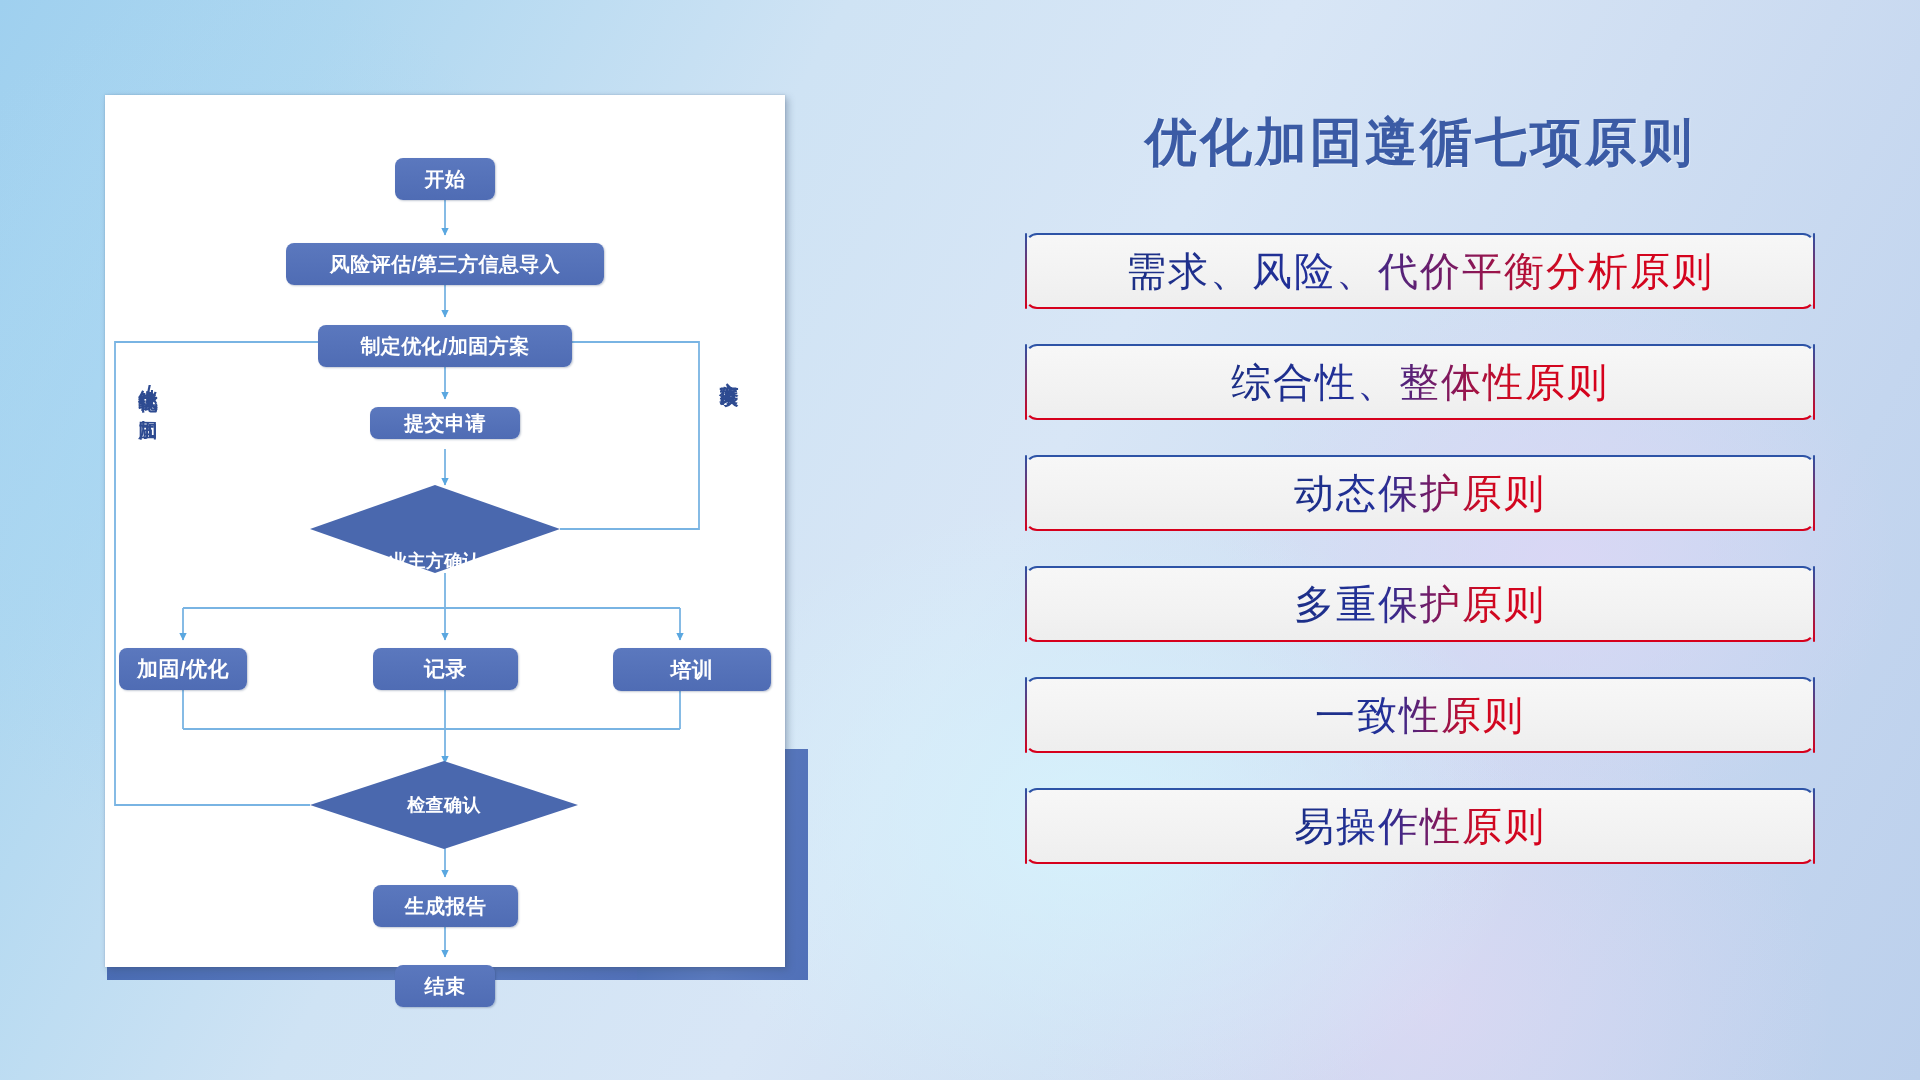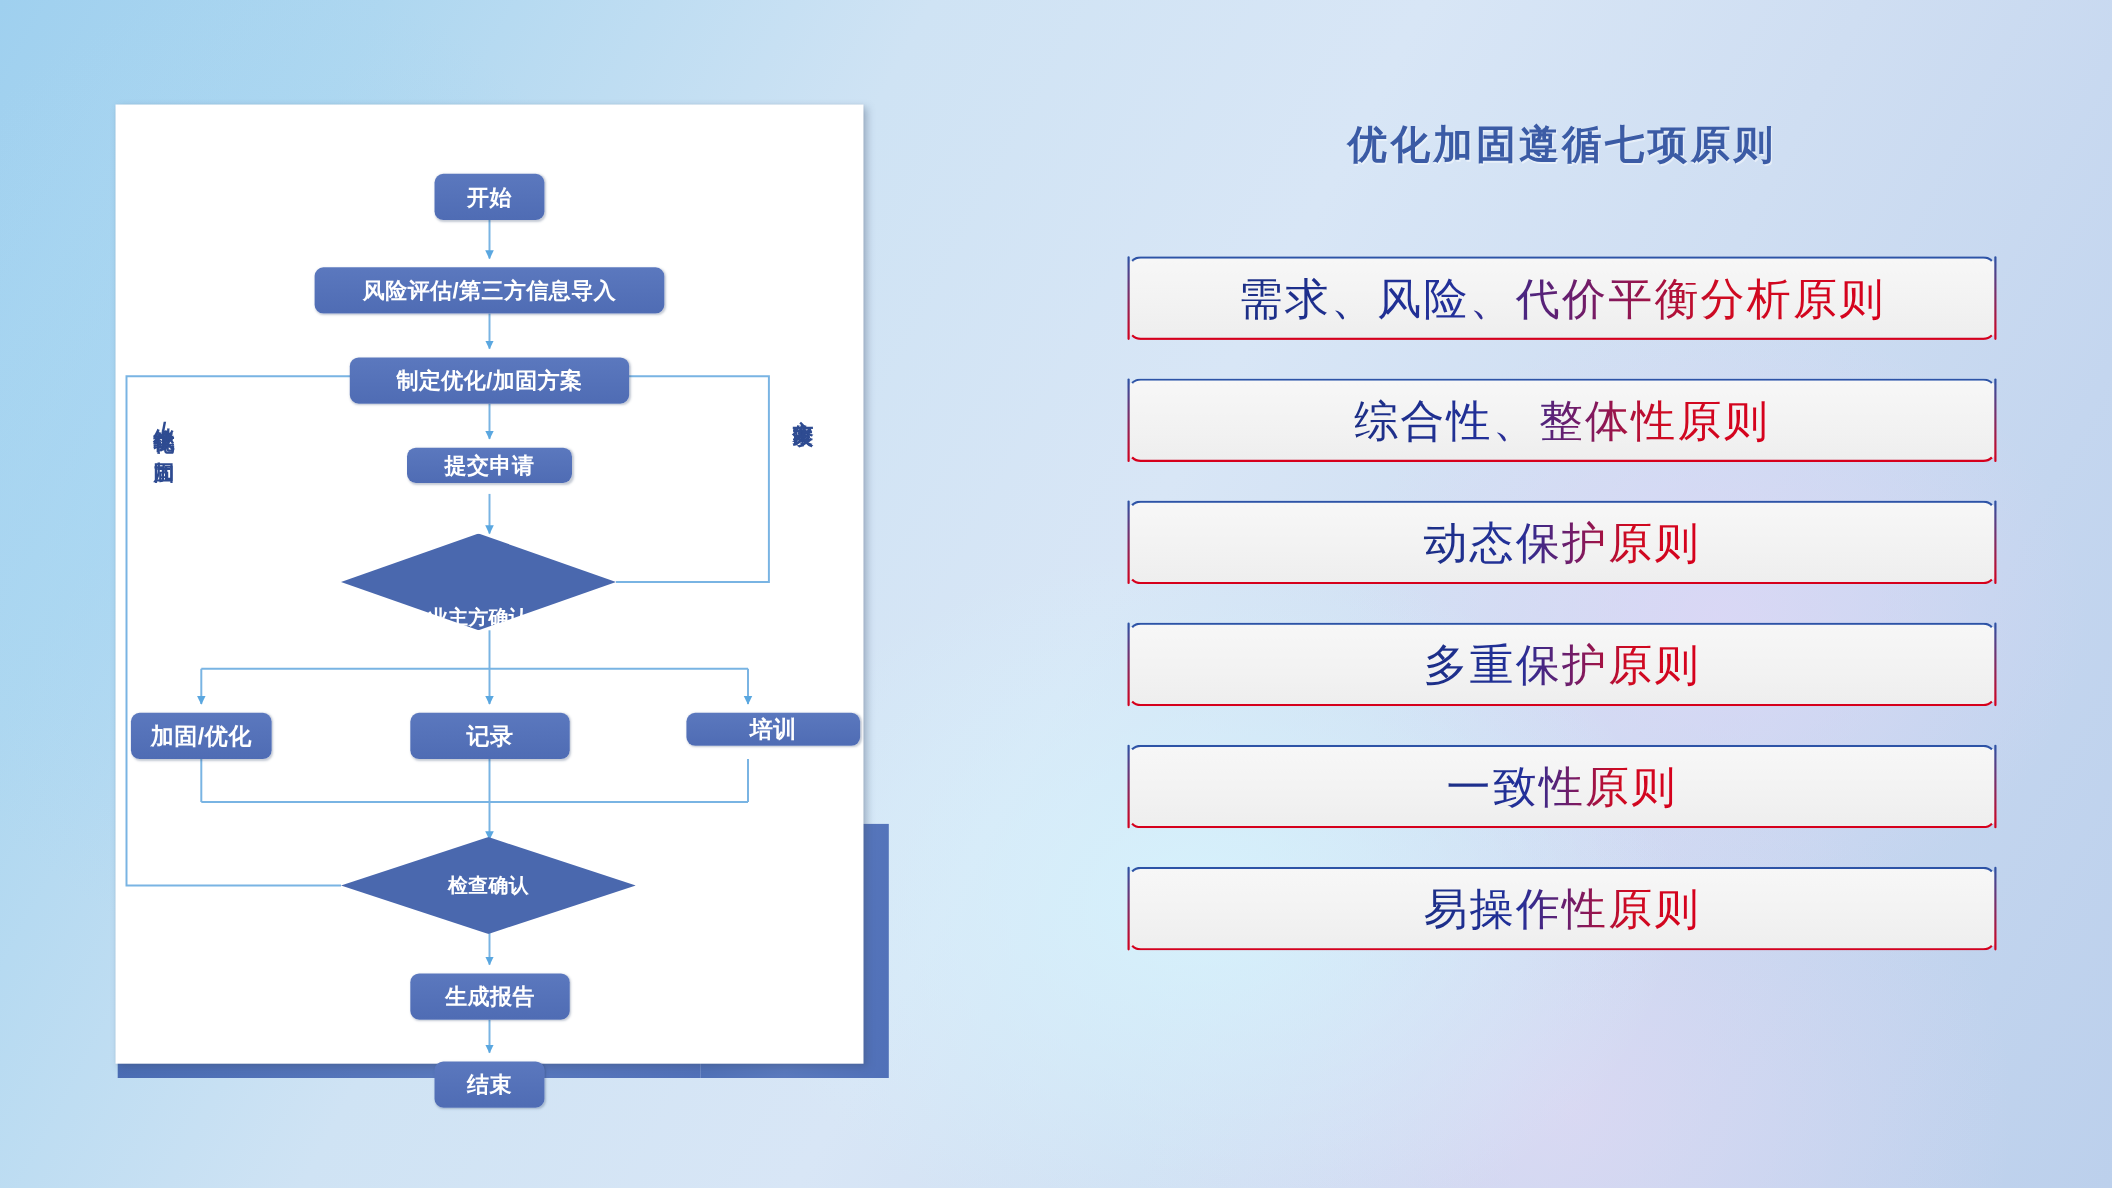--- a/index.html
+++ b/index.html
@@ -128,21 +128,21 @@
     width: 1000px;
     height: 1080px;
   }
 
   #right-title {
     position: absolute;
     left: 0;
     top: 108px;
     width: 1000px;
     text-align: center;
-    font-size: 36px;
+    font-size: 52px;
     font-weight: bold;
     color: #3b5ba5;
     letter-spacing: 3px;
     text-shadow: 1px 1px 0 rgba(255,255,255,0.45);
   }
 
   #principles {
     position: absolute;
     left: 105px;
     top: 233px;
@@ -262,21 +262,21 @@
       </div>
 
       <div class="node proc small" style="left:14px; top:553px; width:128px; height:42px;">
         <span>加固/优化</span>
       </div>
 
       <div class="node proc small" style="left:268px; top:553px; width:145px; height:42px;">
         <span>记录</span>
       </div>
 
-      <div class="node proc small" style="left:508px; top:553px; width:158px; height:30px;margin-left:11px;">
+      <div class="node proc small" style="left:508px; top:553px; width:158px; height:43px;">
         <span>培训</span>
       </div>
 
       <div class="node dec" style="left:205px; top:666px; width:268px; height:88px;">
         <span class="dia"></span>
         <span class="dlabel">检查确认</span>
       </div>
 
       <div class="node proc" style="left:268px; top:790px; width:145px; height:42px;">
         <span>生成报告</span>

